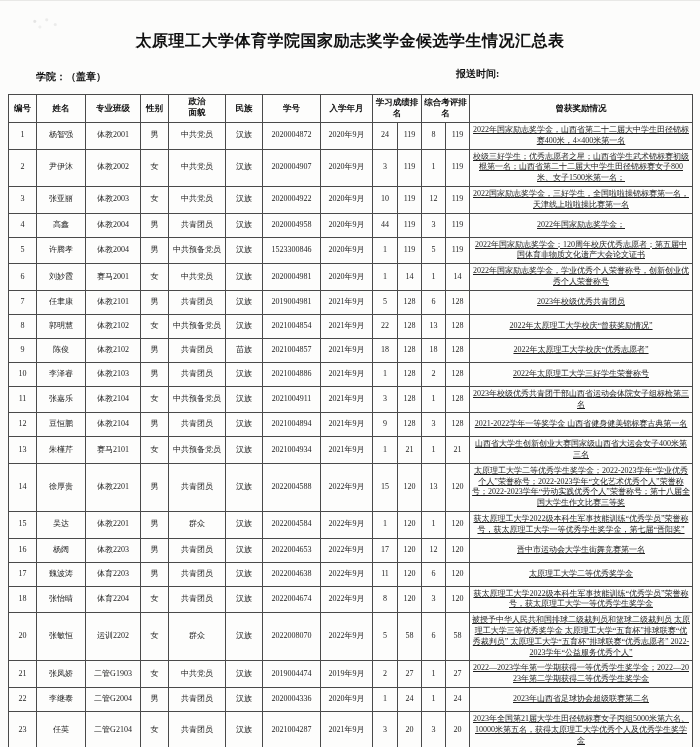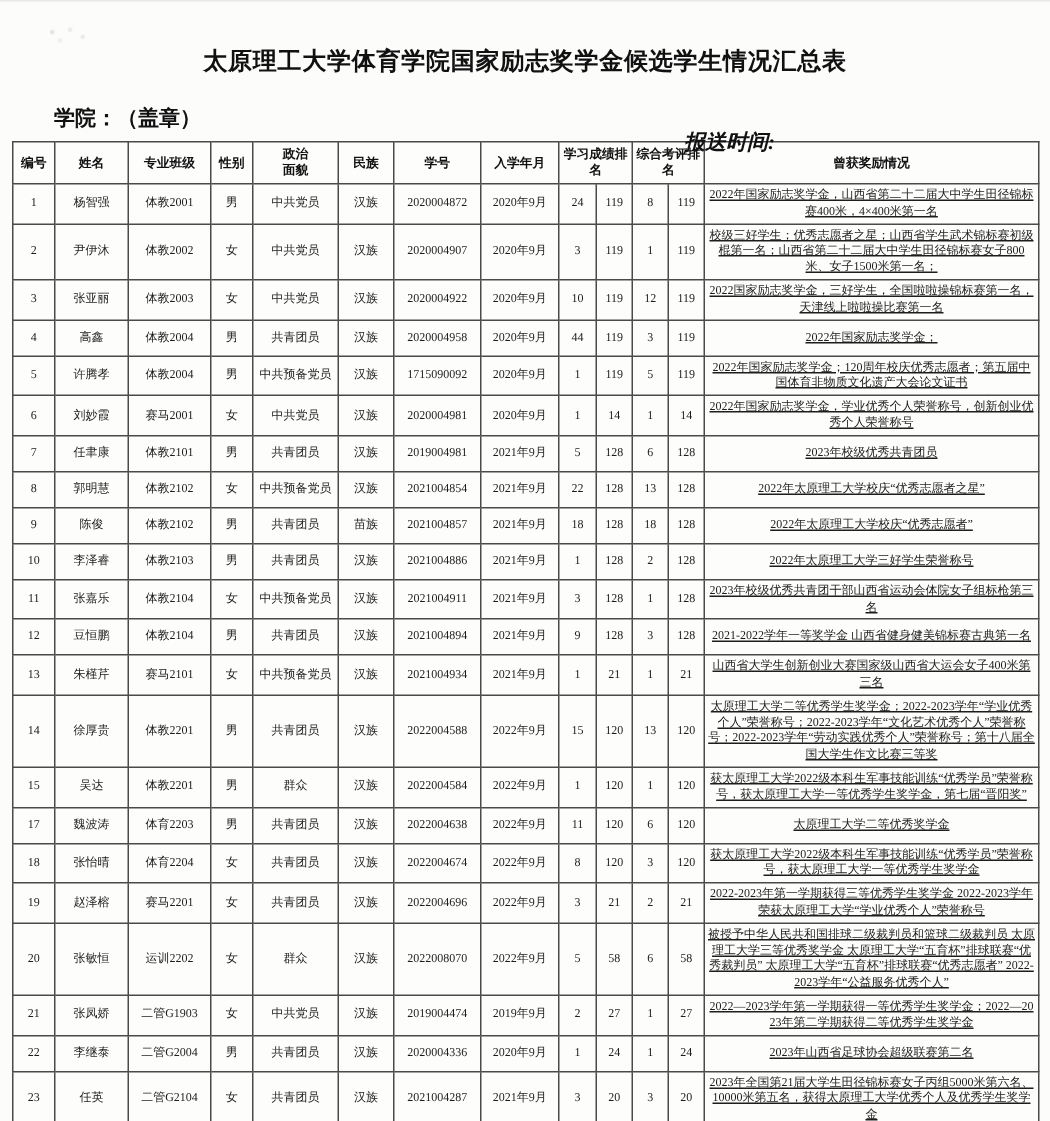--- a/index.html
+++ b/index.html
@@ -31,26 +31,26 @@
     font-weight:bold;
     font-size:16px;
     letter-spacing:.5px;
     padding-top:30px;
     color:#111;
   }
   .meta-row{
     position:relative;
     height:26px;
     margin:14px 8px 2px 8px;
-    font-size:14px;
+    font-size:10px;
     font-weight:bold;
     color:#111;
   }
   .college-label{position:absolute;left:28px;top:4px;}
-  .report-time-label{position:absolute;left:448px;top:20px;font-style:italic;}
+  .report-time-label{position:absolute;left:448px;top:1px;}
   table.summary{
     border-collapse:collapse;
     table-layout:fixed;
     width:684px;
     margin:0 8px;
     background:#fdfdfc;
   }
   table.summary th, table.summary td{
     border:1px solid #4a4a4a;
     font-size:8px;
@@ -63,21 +63,21 @@
     word-break:break-all;
   }
   table.summary{border:1.5px solid #3c3c3c;}
   table.summary th{
     font-weight:bold;
     font-size:8.5px;
     color:#111;
     height:20px;
     padding:2px 1px;
   }
-  th.hdr-political .inner{display:inline-block;width:20px;}
+  th.hdr-political .inner{display:inline-block;width:20px;font-family:Liberation Mono, monospace;}
   td.awards{
     text-align:left;
     padding:2px 4px;
     font-size:8px;
     text-decoration:underline;
   }
   tr.data-row{height:24px;}
 </style>
 </head>
 <body>
@@ -184,21 +184,21 @@
           <td>119</td>
           <td class="awards">2022年国家励志奖学金；</td>
         </tr>
         <tr class="data-row">
           <td>5</td>
           <td>许腾孝</td>
           <td>体教2004</td>
           <td>男</td>
           <td>中共预备党员</td>
           <td>汉族</td>
-          <td>1715090092</td>
+          <td>1523300846</td>
           <td>2020年9月</td>
           <td>1</td>
           <td>119</td>
           <td>5</td>
           <td>119</td>
           <td class="awards">2022年国家励志奖学金；120周年校庆优秀志愿者；第五届中国体育非物质文化遗产大会论文证书</td>
         </tr>
         <tr class="data-row">
           <td>6</td>
           <td>刘妙霞</td>
@@ -235,21 +235,21 @@
           <td>体教2102</td>
           <td>女</td>
           <td>中共预备党员</td>
           <td>汉族</td>
           <td>2021004854</td>
           <td>2021年9月</td>
           <td>22</td>
           <td>128</td>
           <td>13</td>
           <td>128</td>
-          <td class="awards">2022年太原理工大学校庆“优秀志愿者之星”</td>
+          <td class="awards">2022年太原理工大学校庆“曾获奖励情况”</td>
         </tr>
         <tr class="data-row">
           <td>9</td>
           <td>陈俊</td>
           <td>体教2102</td>
           <td>男</td>
           <td>共青团员</td>
           <td>苗族</td>
           <td>2021004857</td>
           <td>2021年9月</td>
@@ -343,20 +343,35 @@
           <td>汉族</td>
           <td>2022004584</td>
           <td>2022年9月</td>
           <td>1</td>
           <td>120</td>
           <td>1</td>
           <td>120</td>
           <td class="awards">获太原理工大学2022级本科生军事技能训练“优秀学员”荣誉称号，获太原理工大学一等优秀学生奖学金，第七届“晋阳奖”</td>
         </tr>
         <tr class="data-row">
+          <td>16</td>
+          <td>杨阔</td>
+          <td>体教2203</td>
+          <td>男</td>
+          <td>共青团员</td>
+          <td>汉族</td>
+          <td>2022004653</td>
+          <td>2022年9月</td>
+          <td>17</td>
+          <td>120</td>
+          <td>12</td>
+          <td>120</td>
+          <td class="awards">晋中市运动会大学生街舞竞赛第一名</td>
+        </tr>
+        <tr class="data-row">
           <td>17</td>
           <td>魏波涛</td>
           <td>体育2203</td>
           <td>男</td>
           <td>共青团员</td>
           <td>汉族</td>
           <td>2022004638</td>
           <td>2022年9月</td>
           <td>11</td>
           <td>120</td>
@@ -371,35 +386,20 @@
           <td>女</td>
           <td>共青团员</td>
           <td>汉族</td>
           <td>2022004674</td>
           <td>2022年9月</td>
           <td>8</td>
           <td>120</td>
           <td>3</td>
           <td>120</td>
           <td class="awards">获太原理工大学2022级本科生军事技能训练“优秀学员”荣誉称号，获太原理工大学一等优秀学生奖学金</td>
-        </tr>
-        <tr class="data-row">
-          <td>19</td>
-          <td>赵泽榕</td>
-          <td>赛马2201</td>
-          <td>女</td>
-          <td>共青团员</td>
-          <td>汉族</td>
-          <td>2022004696</td>
-          <td>2022年9月</td>
-          <td>3</td>
-          <td>21</td>
-          <td>2</td>
-          <td>21</td>
-          <td class="awards">2022-2023年第一学期获得三等优秀学生奖学金 2022-2023学年荣获太原理工大学“学业优秀个人”荣誉称号</td>
         </tr>
         <tr class="data-row">
           <td>20</td>
           <td>张敏恒</td>
           <td>运训2202</td>
           <td>女</td>
           <td>群众</td>
           <td>汉族</td>
           <td>2022008070</td>
           <td>2022年9月</td>

